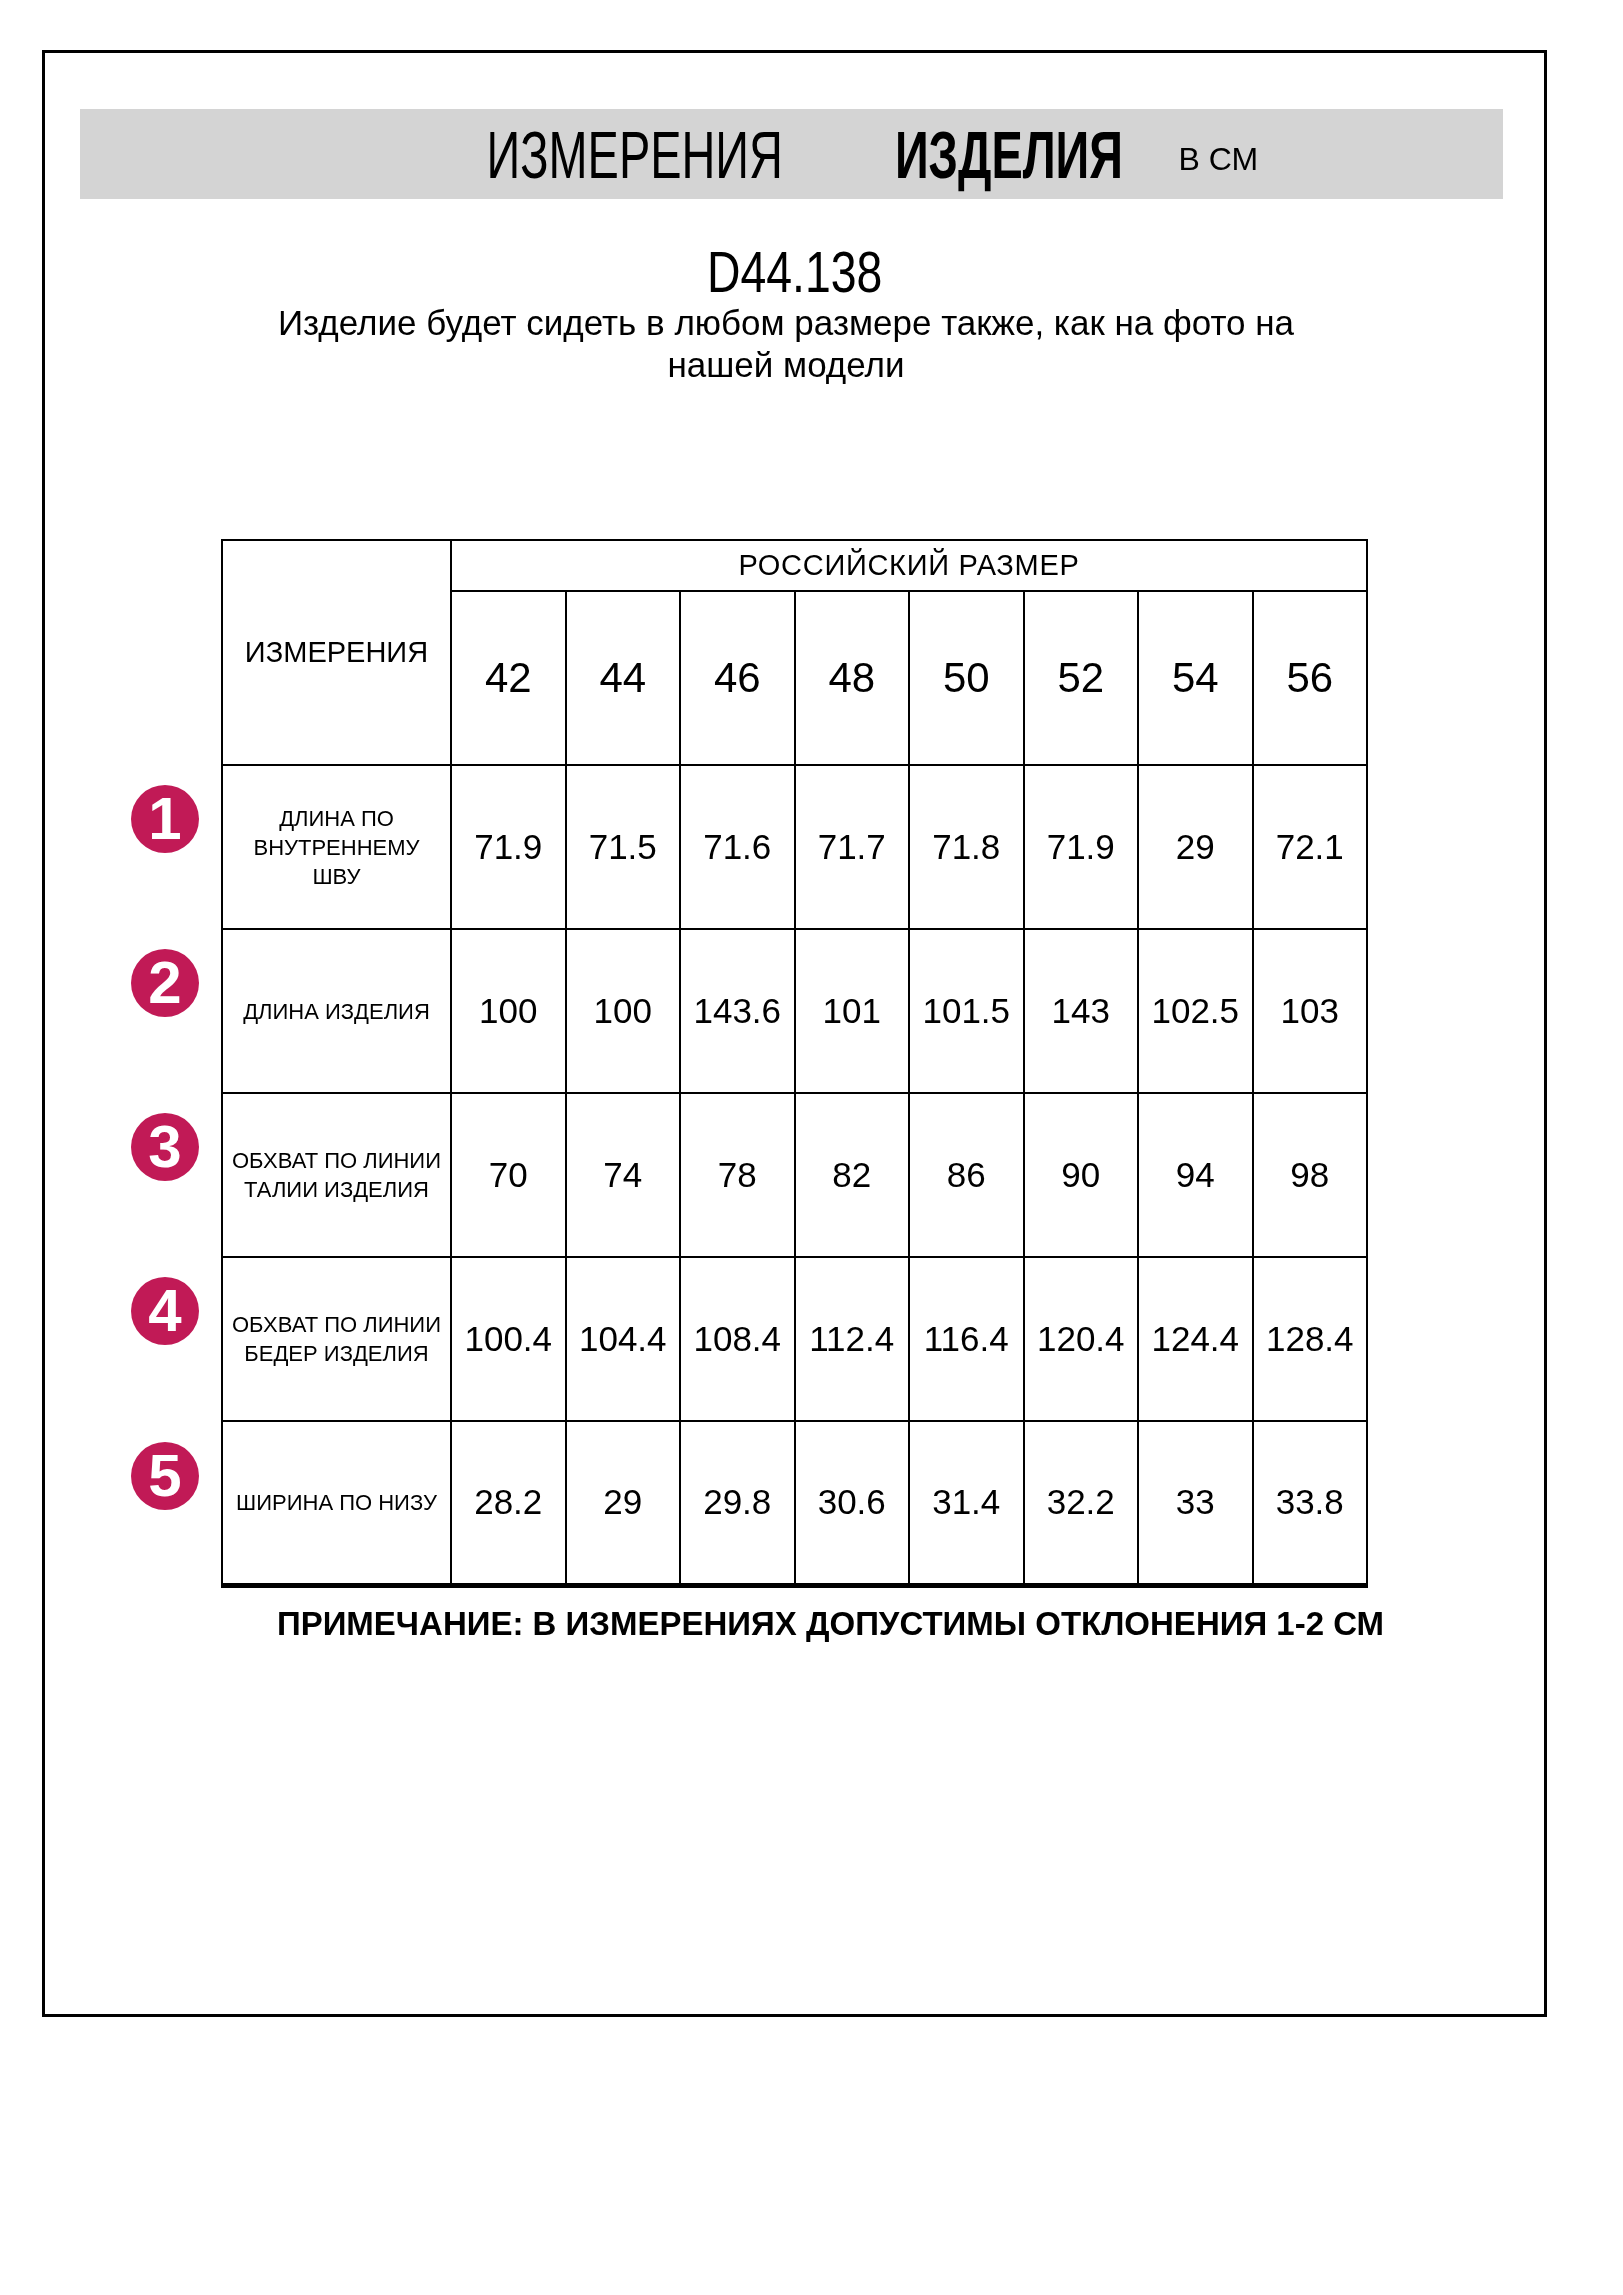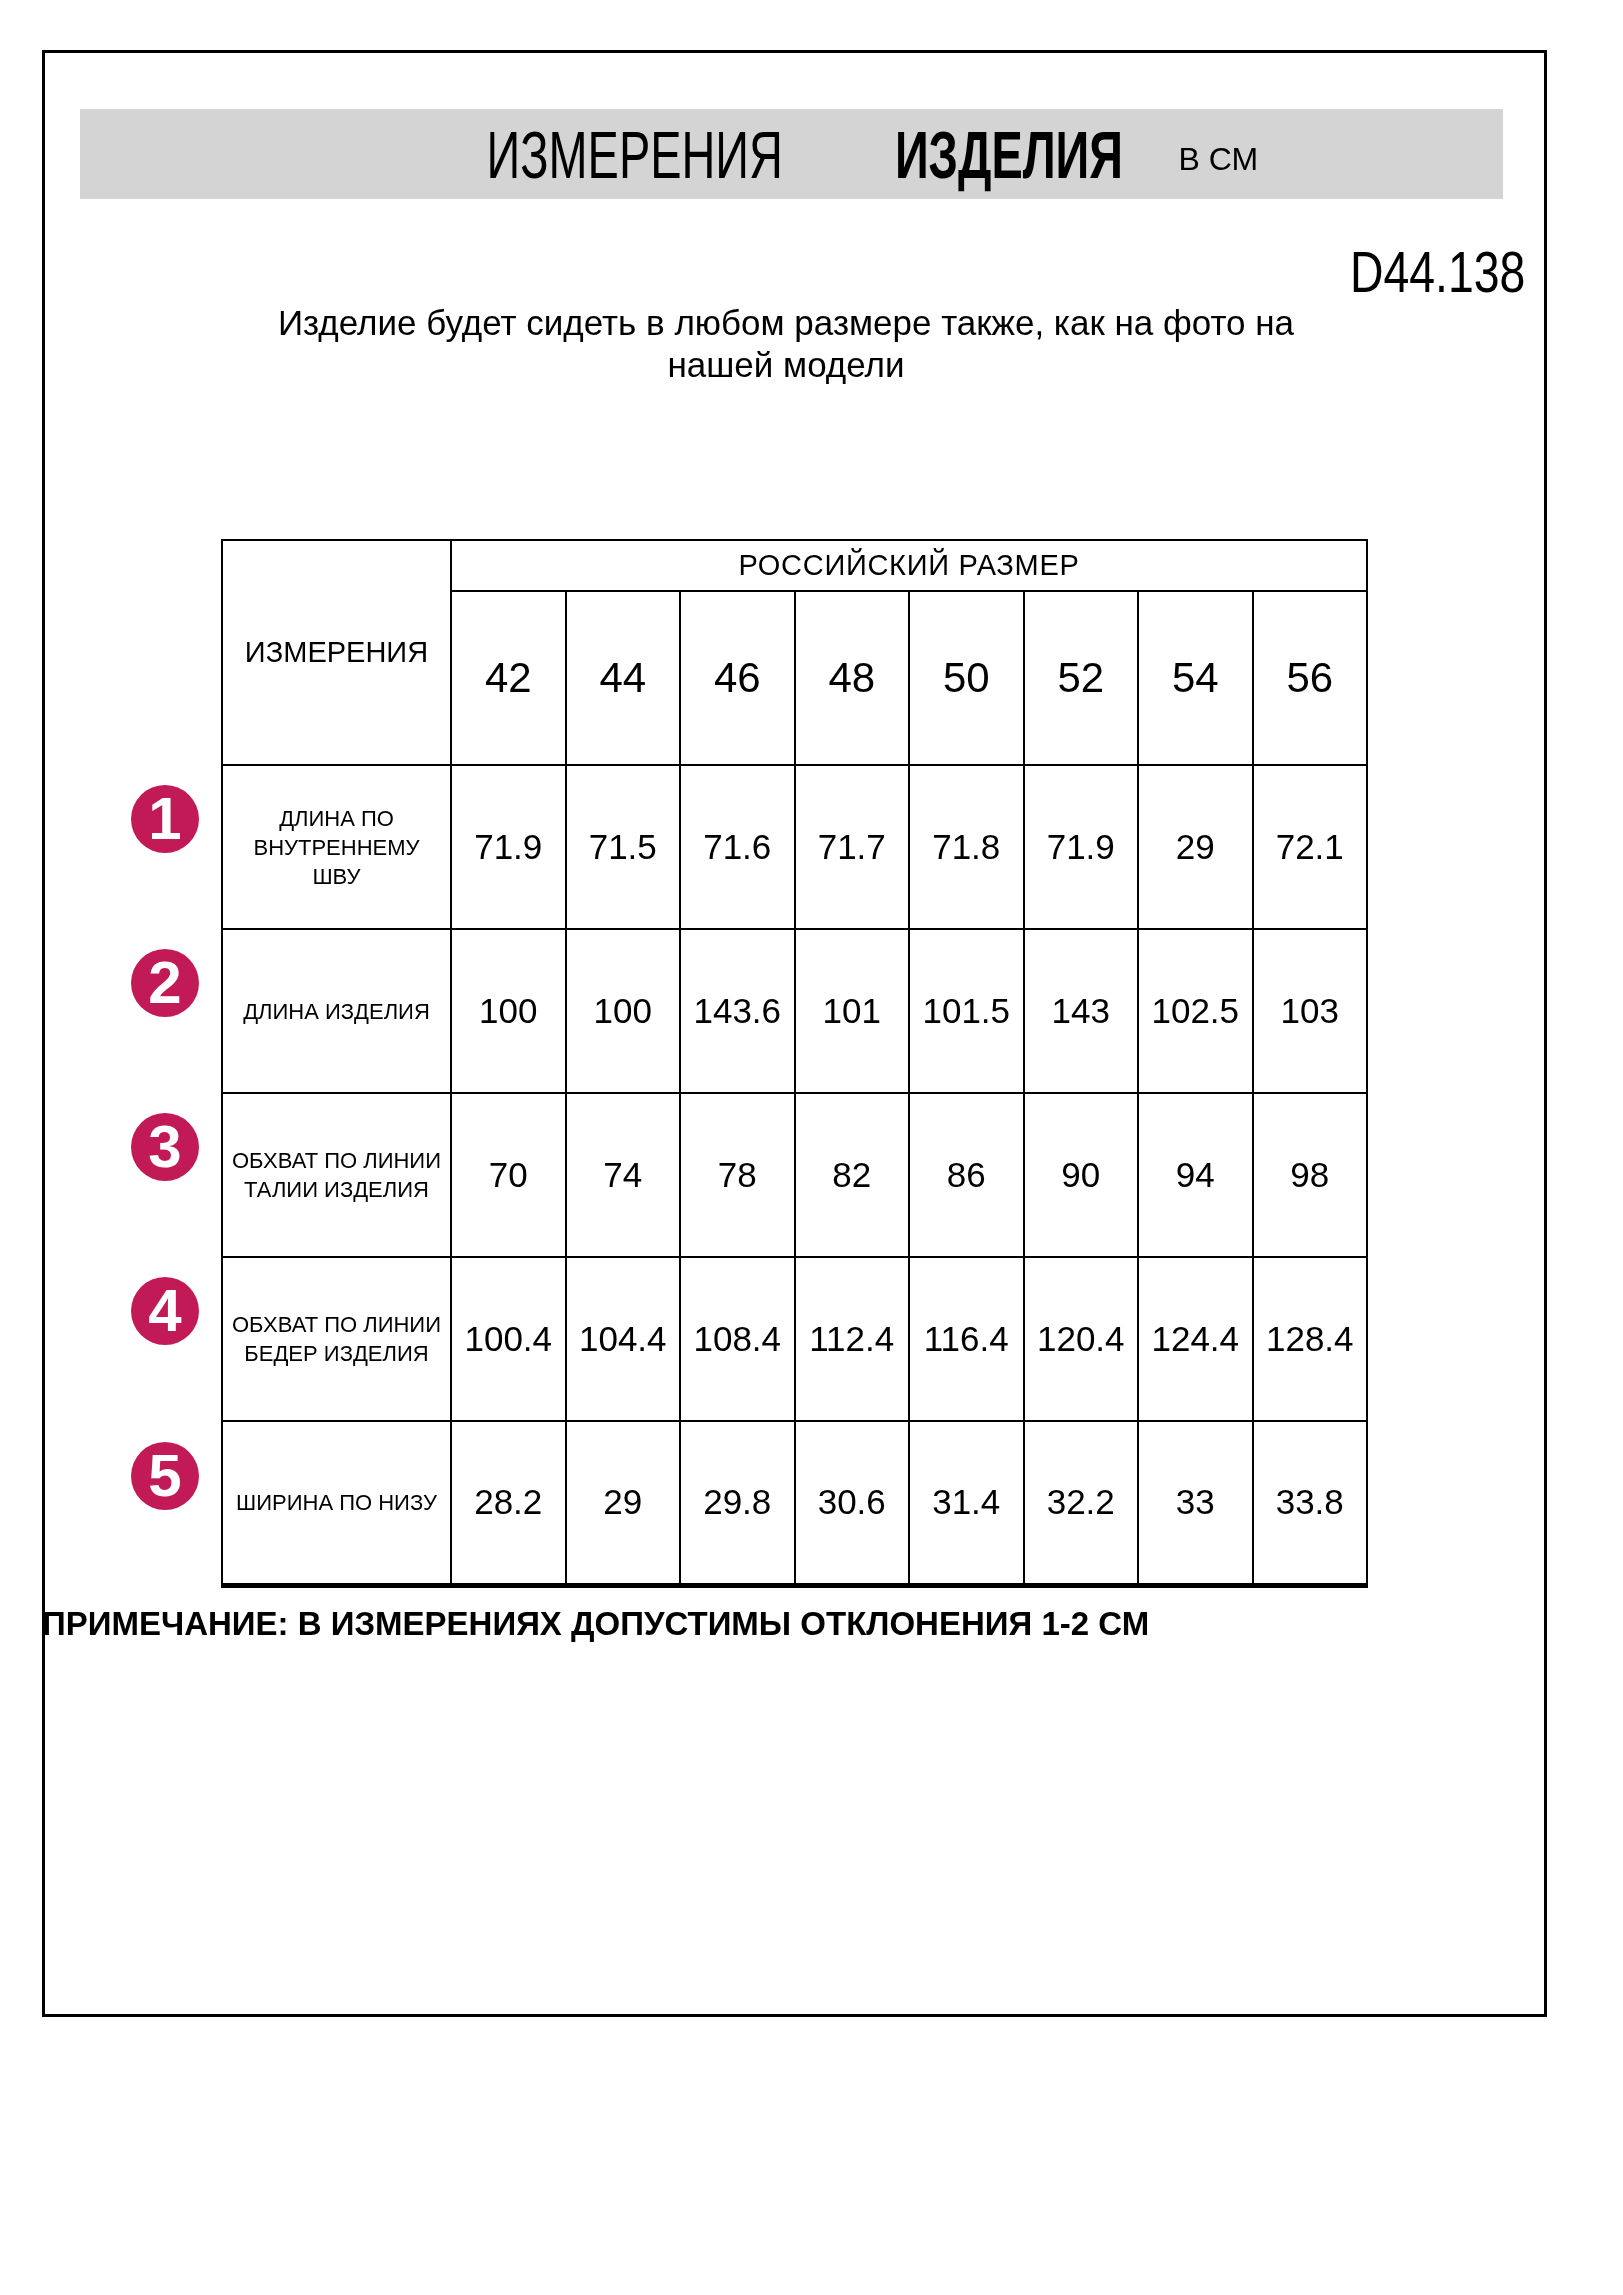--- a/index.html
+++ b/index.html
@@ -14,21 +14,21 @@
   .titlebar{
     position:absolute;left:80px;top:109px;width:1423px;height:90px;
     display:flex;align-items:center;justify-content:center;
     box-sizing:border-box;padding-left:98px;
   }
   .title-word{font-size:67px;line-height:1;white-space:nowrap;display:inline-block;}
   .cx-title{transform:scaleX(0.70);}
   .title-bold{font-weight:bold;}
   .title-units{font-size:32px;line-height:1;display:inline-block;transform:translateY(5.2px);margin-left:6.5px;white-space:nowrap;}
   .product-code{
-    position:absolute;left:42px;top:243px;width:1505px;text-align:right;
+    position:absolute;left:42px;top:243px;width:1505px;text-align:center;
     font-size:58px;line-height:1;
   }
   .product-code span{display:inline-block;transform:scaleX(0.8);}
   .fit-note{
     position:absolute;left:60px;top:302px;width:1452px;text-align:center;
     font-size:35px;line-height:42px;
   }
   table.size-table{
     position:absolute;left:221px;top:539px;width:1147px;height:1018px;
     border-collapse:collapse;table-layout:fixed;border:2.6px solid #000;
@@ -45,21 +45,21 @@
   tbody tr{height:164px;}
   tbody td{font-size:35px;border-bottom:4.6px solid #000;}
   tbody td.rowlabel{font-size:22px;line-height:29px;padding:0 6px;}
   tbody tr:last-child td{border-bottom:5.9px solid #000;}
   .badge{
     position:absolute;left:131px;width:68px;height:68px;border-radius:50%;
     color:#fff;font-weight:bold;font-size:60px;
     display:flex;align-items:center;justify-content:center;line-height:1;
   }
   .footnote{
-    position:absolute;left:42px;top:1604px;width:1577px;text-align:left;
+    position:absolute;left:42px;top:1604px;width:1577px;text-align:center;
     font-size:33px;font-weight:bold;line-height:1.2;
   }
 </style>
 </head>
 <body>
 
 <div class="frame"></div>
 
 <div class="titlebar" style="background: rgb(212, 212, 212);">
   <span class="title-word cx-title">ИЗМЕРЕНИЯ</span>

